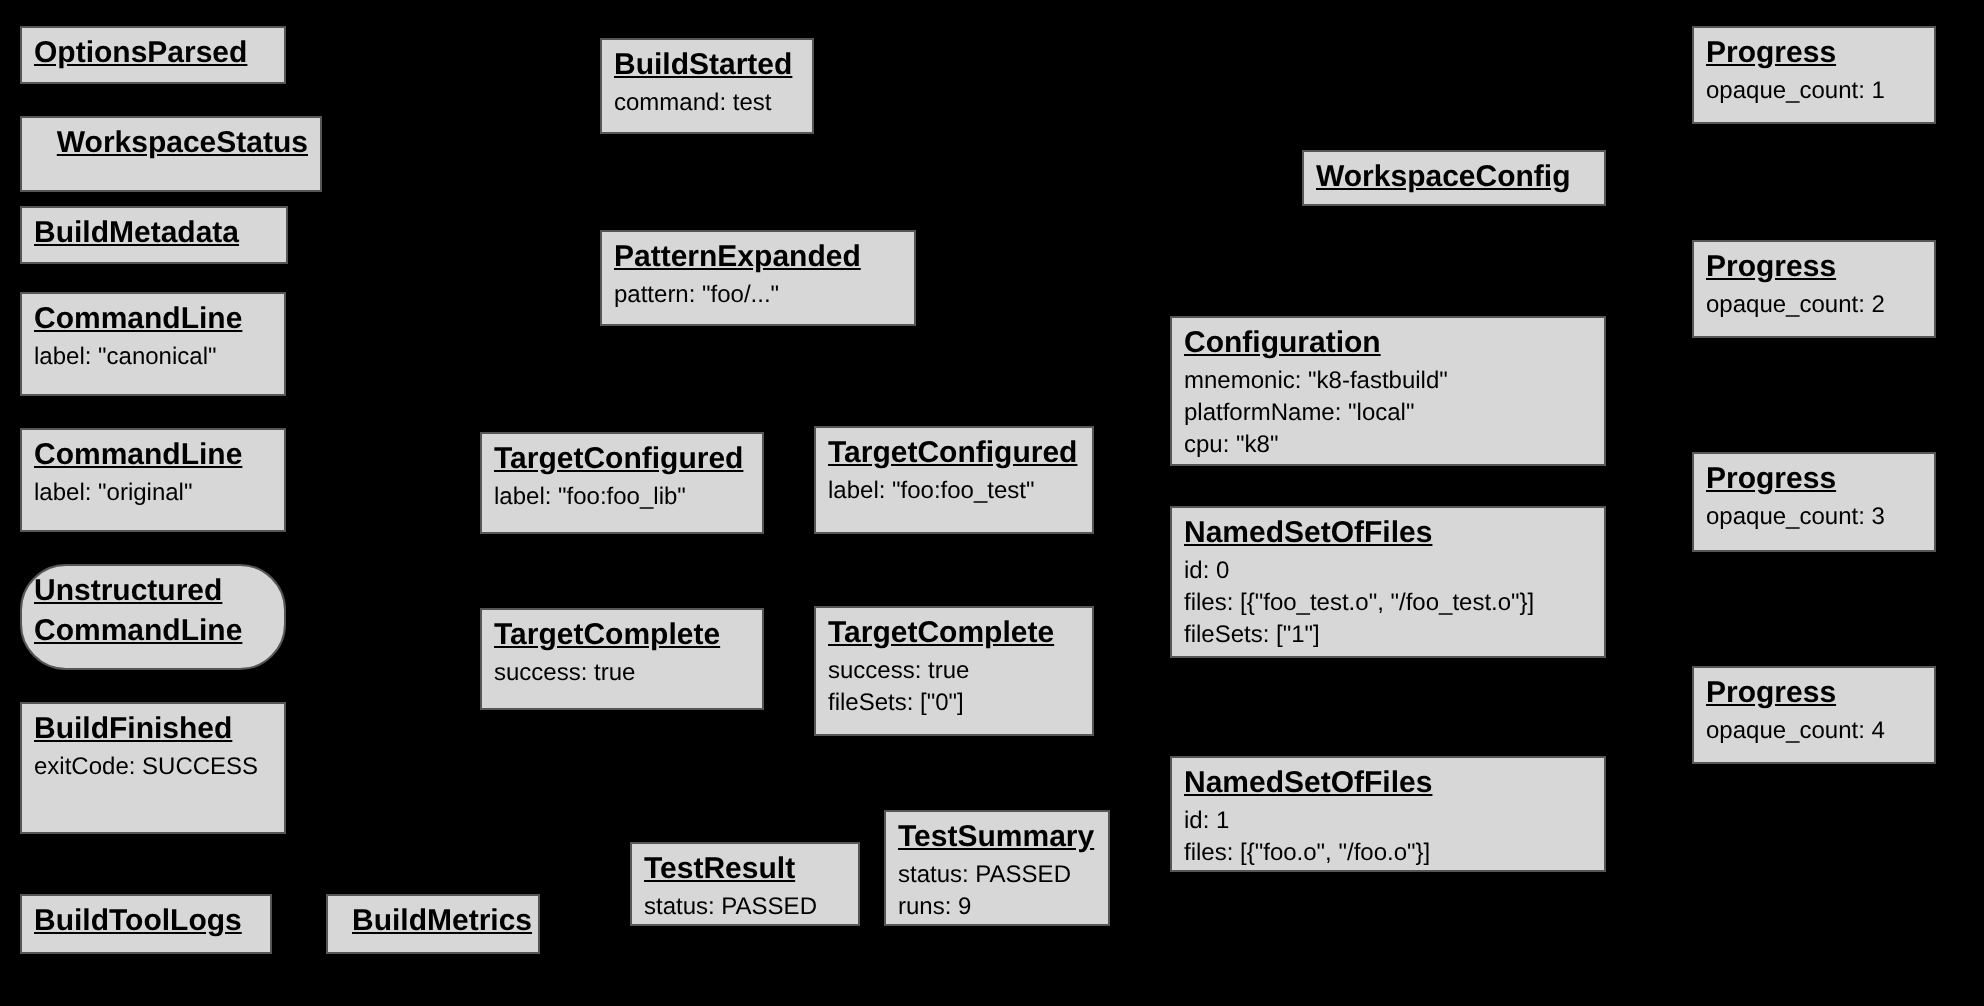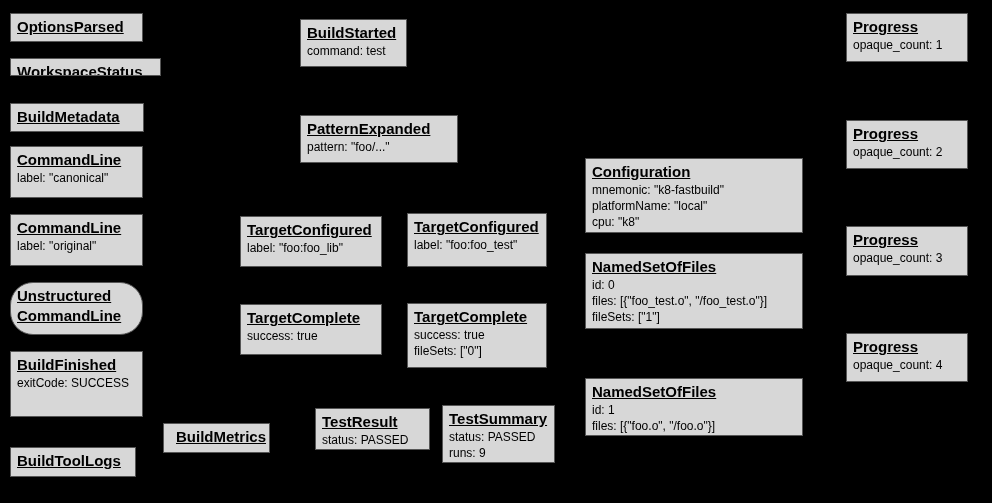--- a/index.html
+++ b/index.html
@@ -26,35 +26,35 @@
     text-decoration:underline;
     white-space:pre-line;
   }
   .d{
     font-size:12px;
     line-height:16px;
     white-space:nowrap;
   }
   
   .n-options-parsed            {left:10px;  top:13px;  width:133px; height:29px;}
-  .n-workspace-status          {left:10px;  top:58px;  width:151px; height:18px;}
+  .n-workspace-status          {left:10px;  top:58px;  width:151px; height:38px;text-align:right;}
   .n-build-metadata            {left:10px;  top:103px; width:134px; height:29px;}
   .n-command-line-canonical    {left:10px;  top:146px; width:133px; height:52px;}
   .n-command-line-original     {left:10px;  top:214px; width:133px; height:52px;}
   .n-unstructured-command-line {left:10px;  top:282px; width:133px; height:53px;border-radius:23px;}
   .n-build-finished            {left:10px;  top:351px; width:133px; height:66px;}
   .n-build-tool-logs           {left:10px;  top:447px; width:126px; height:30px;}
-  .n-build-metrics             {left:163px; top:423px; width:107px; height:30px;padding-left:12px;}
+  .n-build-metrics             {left:163px; top:447px; width:107px; height:30px;padding-left:12px;}
   .n-build-started             {left:300px; top:19px;  width:107px; height:48px;}
   .n-pattern-expanded          {left:300px; top:115px; width:158px; height:48px;}
   .n-target-configured-lib     {left:240px; top:216px; width:142px; height:51px;}
   .n-target-configured-test    {left:407px; top:213px; width:140px; height:54px;}
   .n-target-complete-lib       {left:240px; top:304px; width:142px; height:51px;}
   .n-target-complete-test      {left:407px; top:303px; width:140px; height:65px;}
-  .n-test-result               {left:315px; top:408px; width:115px; height:42px;}
+  .n-test-result               {left:315px; top:421px; width:115px; height:42px;}
   .n-test-summary              {left:442px; top:405px; width:113px; height:58px;}
   .n-workspace-config          {left:651px; top:75px;  width:152px; height:28px;}
   .n-configuration             {left:585px; top:158px; width:218px; height:75px;}
   .n-named-set-0               {left:585px; top:253px; width:218px; height:76px;}
   .n-named-set-1               {left:585px; top:378px; width:218px; height:58px;}
   .n-progress-1                {left:846px; top:13px;  width:122px; height:49px;}
   .n-progress-2                {left:846px; top:120px; width:122px; height:49px;}
   .n-progress-3                {left:846px; top:226px; width:122px; height:50px;}
   .n-progress-4                {left:846px; top:333px; width:122px; height:49px;}
 </style>
@@ -138,20 +138,23 @@
     <div class="t">TestResult</div>
     <div class="d">status: PASSED</div>
   </div>
 
   <div class="node n-test-summary">
     <div class="t">TestSummary</div>
     <div class="d">status: PASSED</div>
     <div class="d">runs: 9</div>
   </div>
 
+  <div class="node n-workspace-config">
+    <div class="t">WorkspaceConfig</div>
+  </div>
 
   <div class="node n-configuration">
     <div class="t">Configuration</div>
     <div class="d">mnemonic: "k8-fastbuild"</div>
     <div class="d">platformName: "local"</div>
     <div class="d">cpu: "k8"</div>
   </div>
 
   <div class="node n-named-set-0">
     <div class="t">NamedSetOfFiles</div>

